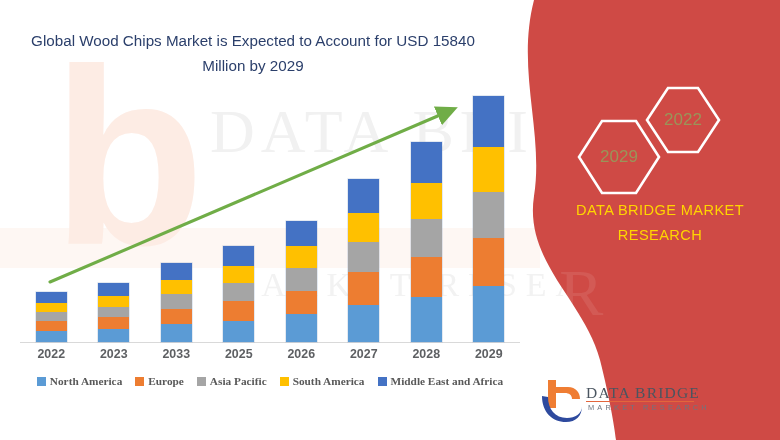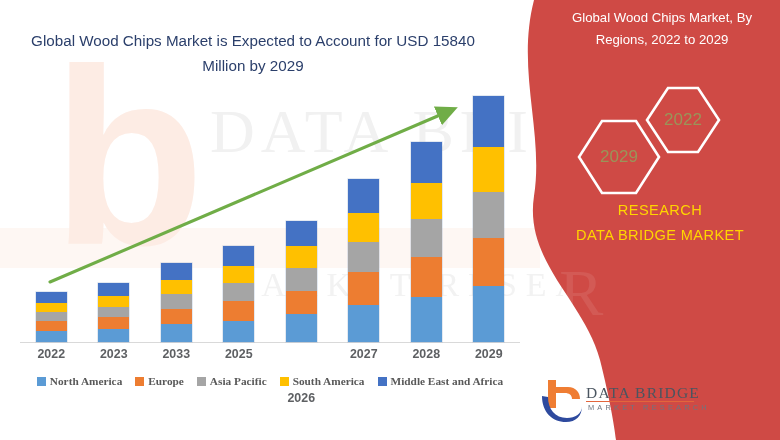--- a/index.html
+++ b/index.html
@@ -339,21 +339,21 @@
       </defs>
       <line id="arrowline" marker-end="url(#ah)" stroke-width="3.1" stroke-linecap="round" stroke="#70ad47" x1="30" y1="187" x2="427" y2="17"></line>
     </svg>
   </div>
 
   <div class="xaxis">
       <div class="xtick" style="left: 5.25px;">2022</div>
       <div class="xtick" style="left: 67.75px;">2023</div>
       <div class="xtick" style="left: 130.25px;">2033</div>
       <div class="xtick" style="left: 192.75px;">2025</div>
-      <div class="xtick" style="left: 255.25px; margin-top: 44px;">2026</div>
+      <div class="xtick" style="left: 255.25px;">2026</div>
       <div class="xtick" style="left: 317.75px;">2027</div>
       <div class="xtick" style="left: 380.25px;">2028</div>
       <div class="xtick" style="left: 442.75px;">2029</div>
     </div>
 
   <div class="legend">
       <div class="legend-item">
         <span class="legend-swatch" style="background: rgb(91, 155, 213);"></span>
         <span class="legend-label">North America</span>
       </div>
@@ -376,40 +376,39 @@
     </div>
 
 
   <div id="redpanel">
     <svg class="shape" viewBox="0 0 270 440" preserveAspectRatio="none">
       <path id="redshape" d="M 24 0 C 6 70, 34 132, 24 196 C 14 262, 74 300, 90 360 C 100 400, 104 424, 106 440 L 270 440 L 270 0 Z" fill="#cf4a45"></path>
     </svg>
     <div class="panel-content">
       <div class="panel-wm-2">&amp;R</div>
 
-      <div class="panel-title">Global Wood Chips Market, By Regions, 2022 to 2029</div>
 
       <div class="hex-wrap">
         <div class="hex hex-2022">
           <svg viewBox="0 0 78 70" width="78" height="70" style="position:absolute;left:0;top:0">
             <polygon points="24,3 54,3 75,35 54,67 24,67 3,35" fill="none" stroke="#ffffff" stroke-width="2.6"></polygon>
           </svg>
           <span>2022</span>
         </div>
         <div class="hex hex-2029">
           <svg viewBox="0 0 86 78" width="86" height="78" style="position:absolute;left:0;top:0">
             <polygon points="26,3 60,3 83,39 60,75 26,75 3,39" fill="none" stroke="#ffffff" stroke-width="2.6"></polygon>
           </svg>
           <span>2029</span>
         </div>
       </div>
 
       <div class="brand-lines">
+        <div>DATA BRIDGE MARKET</div>
         <div>RESEARCH</div>
-        <div>DATA BRIDGE MARKET</div>
       </div>
     </div>
   </div>
 
   <div class="logo">
     <svg viewBox="0 0 46 46" width="46" height="46">
       <path id="logo-o" d="M10 2 L18 2 L18 30 L10 30 Z" fill="#ef7d33"></path>
       <path id="logo-o2" d="M18 9 L30 9 C38 9 42 15 42 21 L34 21 C34 17 31 15 27 15 L18 15 Z" fill="#ef7d33"></path>
       <path id="logo-b" d="M4 18 C4 34 14 44 28 44 C38 44 44 38 44 28 C44 36 37 40 29 40 C17 40 10 31 10 19 Z" fill="#2e4a9e"></path>
     </svg>

